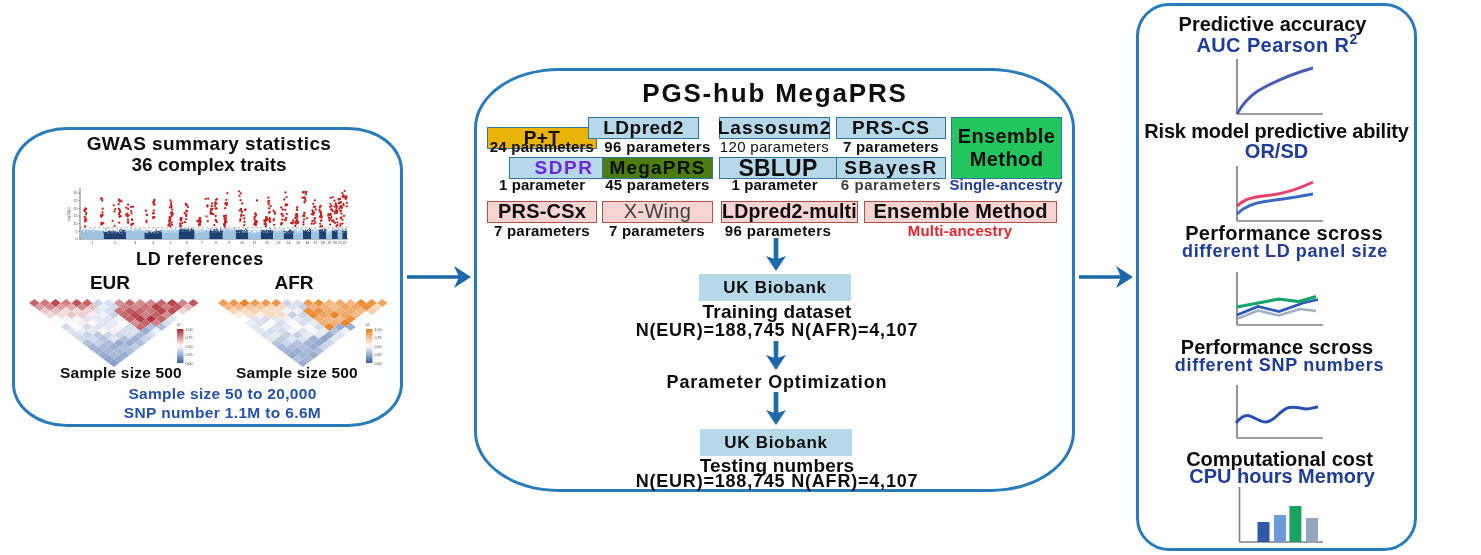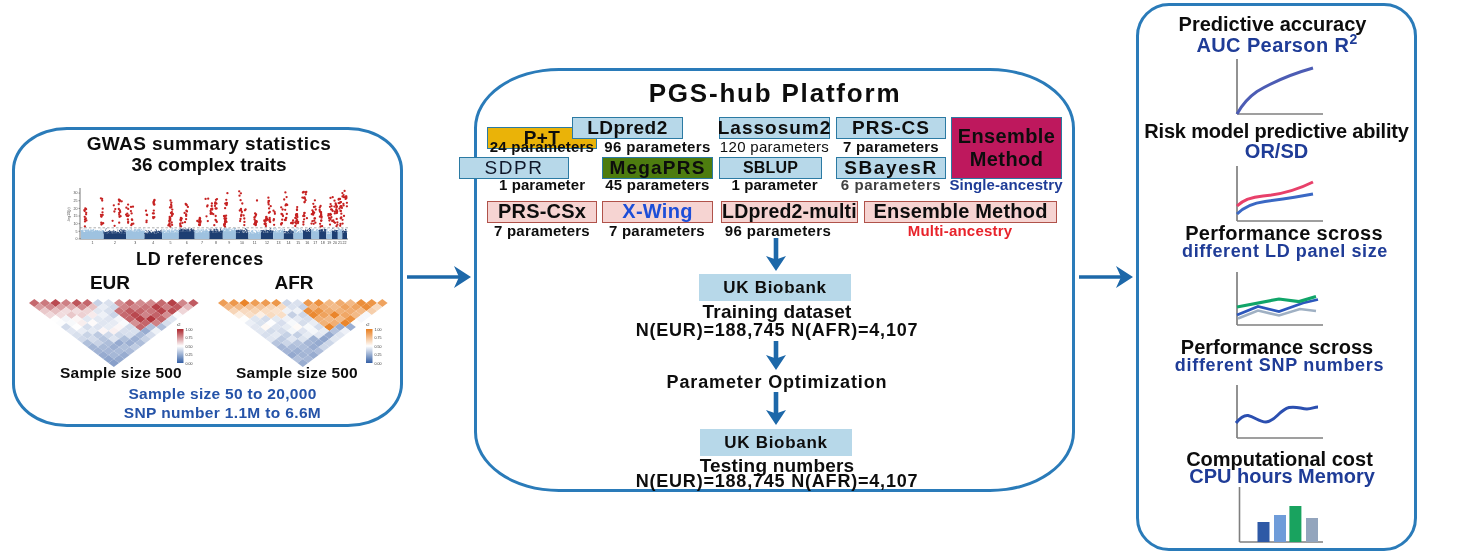--- a/index.html
+++ b/index.html
@@ -2039,41 +2039,41 @@
       <text x="156.5" y="31.5" font-size="3.6" fill="#333">1.00</text>
       <text x="156.5" y="40.0" font-size="3.6" fill="#333">0.75</text>
       <text x="156.5" y="48.5" font-size="3.6" fill="#333">0.50</text>
       <text x="156.5" y="57.0" font-size="3.6" fill="#333">0.25</text>
       <text x="156.5" y="65.5" font-size="3.6" fill="#333">0.00</text>
     </svg></div>
 <div style="position:absolute;left:-129.0px;top:364px;width:500px;text-align:center;white-space:nowrap;font-weight:bold;font-size:15.5px;letter-spacing:0.2px;color:#0d0d0d">Sample size 500</div>
 <div style="position:absolute;left:47.0px;top:364px;width:500px;text-align:center;white-space:nowrap;font-weight:bold;font-size:15.5px;letter-spacing:0.2px;color:#0d0d0d">Sample size 500</div>
 <div style="position:absolute;left:-27.5px;top:385px;width:500px;text-align:center;white-space:nowrap;font-weight:bold;font-size:15.5px;letter-spacing:0.3px;color:#2553a8">Sample size 50 to 20,000</div>
 <div style="position:absolute;left:-27.5px;top:404px;width:500px;text-align:center;white-space:nowrap;font-weight:bold;font-size:15.5px;letter-spacing:0.35px;color:#2553a8">SNP number 1.1M to 6.6M</div>
-<div style="position:absolute;left:525.0px;top:78px;width:500px;text-align:center;white-space:nowrap;font-weight:bold;font-size:26px;letter-spacing:1.8px;color:#0d0d0d">PGS-hub Platform</div>
+<div style="position:absolute;left:525.0px;top:78px;width:500px;text-align:center;white-space:nowrap;font-weight:bold;font-size:26px;letter-spacing:1.8px;color:#0d0d0d">PGS-hub MegaPRS</div>
 <div style="position:absolute;left:487px;top:127px;width:110px;height:22px;background:#eab308;border:1.4px solid #2b7aa3;box-sizing:border-box;display:flex;align-items:center;justify-content:center;white-space:nowrap;font-weight:bold;font-size:19px;letter-spacing:0.3px;color:#0d0d0d;line-height:20px;text-align:center">P+T</div>
 <div style="position:absolute;left:292.0px;top:137.5px;width:500px;text-align:center;white-space:nowrap;font-weight:bold;font-size:15px;letter-spacing:0.2px;color:#0d0d0d">24 parameters</div>
-<div style="position:absolute;left:459px;top:157px;width:110px;height:22px;background:#b7d8e9;border:1.4px solid #2b7aa3;box-sizing:border-box;display:flex;align-items:center;justify-content:center;white-space:nowrap;font-weight:normal;font-size:19px;letter-spacing:1.6px;color:#0f172a;line-height:20px;text-align:center">SDPR</div>
+<div style="position:absolute;left:509px;top:157px;width:110px;height:22px;background:#b7d8e9;border:1.4px solid #2b7aa3;box-sizing:border-box;display:flex;align-items:center;justify-content:center;white-space:nowrap;font-weight:bold;font-size:19px;letter-spacing:1.6px;color:#6d28d9;line-height:20px;text-align:center">SDPR</div>
 <div style="position:absolute;left:292.0px;top:176.2px;width:500px;text-align:center;white-space:nowrap;font-weight:bold;font-size:15px;letter-spacing:0.1px;color:#0d0d0d">1 parameter</div>
-<div style="position:absolute;left:572px;top:117px;width:111px;height:22px;background:#b7d8e9;border:1.4px solid #2b7aa3;box-sizing:border-box;display:flex;align-items:center;justify-content:center;white-space:nowrap;font-weight:bold;font-size:19px;letter-spacing:0.5px;color:#0d0d0d;line-height:20px;text-align:center">LDpred2</div>
+<div style="position:absolute;left:588px;top:117px;width:111px;height:22px;background:#b7d8e9;border:1.4px solid #2b7aa3;box-sizing:border-box;display:flex;align-items:center;justify-content:center;white-space:nowrap;font-weight:bold;font-size:19px;letter-spacing:0.5px;color:#0d0d0d;line-height:20px;text-align:center">LDpred2</div>
 <div style="position:absolute;left:407.5px;top:137.5px;width:500px;text-align:center;white-space:nowrap;font-weight:bold;font-size:15px;letter-spacing:0.35px;color:#0d0d0d">96 parameters</div>
 <div style="position:absolute;left:602px;top:157px;width:111px;height:22px;background:#4d7c0f;border:1.4px solid #2b7aa3;box-sizing:border-box;display:flex;align-items:center;justify-content:center;white-space:nowrap;font-weight:bold;font-size:19px;letter-spacing:1.2px;color:#0d0d0d;line-height:20px;text-align:center">MegaPRS</div>
 <div style="position:absolute;left:407.5px;top:176.2px;width:500px;text-align:center;white-space:nowrap;font-weight:bold;font-size:15px;letter-spacing:0.2px;color:#0d0d0d">45 parameters</div>
 <div style="position:absolute;left:719px;top:117px;width:111px;height:22px;background:#b7d8e9;border:1.4px solid #2b7aa3;box-sizing:border-box;display:flex;align-items:center;justify-content:center;white-space:nowrap;font-weight:bold;font-size:19px;letter-spacing:1.0px;color:#0d0d0d;line-height:20px;text-align:center">Lassosum2</div>
 <div style="position:absolute;left:524.5px;top:137.5px;width:500px;text-align:center;white-space:nowrap;font-weight:normal;font-size:15px;letter-spacing:0.3px;color:#0d0d0d">120 parameters</div>
-<div style="position:absolute;left:719px;top:157px;width:103px;height:22px;background:#b7d8e9;border:1.4px solid #2b7aa3;box-sizing:border-box;display:flex;align-items:center;justify-content:center;white-space:nowrap;font-weight:bold;font-size:16px;letter-spacing:0.2px;color:#0d0d0d;line-height:20px;text-align:center">SBLUP</div>
+<div style="position:absolute;left:719px;top:157px;width:118px;height:22px;background:#b7d8e9;border:1.4px solid #2b7aa3;box-sizing:border-box;display:flex;align-items:center;justify-content:center;white-space:nowrap;font-weight:bold;font-size:23px;letter-spacing:0.2px;color:#0d0d0d;line-height:20px;text-align:center">SBLUP</div>
 <div style="position:absolute;left:524.5px;top:176.2px;width:500px;text-align:center;white-space:nowrap;font-weight:bold;font-size:15px;letter-spacing:0.1px;color:#0d0d0d">1 parameter</div>
 <div style="position:absolute;left:836px;top:117px;width:110px;height:22px;background:#b7d8e9;border:1.4px solid #2b7aa3;box-sizing:border-box;display:flex;align-items:center;justify-content:center;white-space:nowrap;font-weight:bold;font-size:19px;letter-spacing:1.0px;color:#0d0d0d;line-height:20px;text-align:left">PRS-CS</div>
 <div style="position:absolute;left:641.0px;top:137.5px;width:500px;text-align:center;white-space:nowrap;font-weight:bold;font-size:15px;letter-spacing:0.2px;color:#0d0d0d">7 parameters</div>
 <div style="position:absolute;left:836px;top:157px;width:110px;height:22px;background:#b7d8e9;border:1.4px solid #2b7aa3;box-sizing:border-box;display:flex;align-items:center;justify-content:center;white-space:nowrap;font-weight:bold;font-size:19px;letter-spacing:1.6px;color:#0d0d0d;line-height:20px;text-align:center">SBayesR</div>
 <div style="position:absolute;left:641.0px;top:176.2px;width:500px;text-align:center;white-space:nowrap;font-weight:bold;font-size:15px;letter-spacing:0.6px;color:#404040">6 parameters</div>
-<div style="position:absolute;left:951px;top:117px;width:111px;height:62px;background:#be185d;border:1.4px solid #2b7aa3;box-sizing:border-box;display:flex;align-items:center;justify-content:center;white-space:nowrap;font-weight:bold;font-size:20px;letter-spacing:0.4px;color:#0d0d0d;line-height:23px;text-align:center">Ensemble<br>Method</div>
+<div style="position:absolute;left:951px;top:117px;width:111px;height:62px;background:#22c55e;border:1.4px solid #2b7aa3;box-sizing:border-box;display:flex;align-items:center;justify-content:center;white-space:nowrap;font-weight:bold;font-size:20px;letter-spacing:0.4px;color:#0d0d0d;line-height:23px;text-align:center">Ensemble<br>Method</div>
 <div style="position:absolute;left:756.0px;top:176.2px;width:500px;text-align:center;white-space:nowrap;font-weight:bold;font-size:15px;letter-spacing:0.1px;color:#1f3c97">Single-ancestry</div>
 <div style="position:absolute;left:487px;top:201px;width:110px;height:21.5px;background:#f6d4d2;border:1.4px solid #b0524a;box-sizing:border-box;display:flex;align-items:center;justify-content:center;white-space:nowrap;font-weight:bold;font-size:20px;letter-spacing:0.2px;color:#0d0d0d;line-height:19.5px;text-align:center">PRS-CSx</div>
-<div style="position:absolute;left:602px;top:201px;width:111px;height:21.5px;background:#f6d4d2;border:1.4px solid #b0524a;box-sizing:border-box;display:flex;align-items:center;justify-content:center;white-space:nowrap;font-weight:bold;font-size:20px;letter-spacing:0.3px;color:#1d4ed8;line-height:19.5px;text-align:center">X-Wing</div>
+<div style="position:absolute;left:602px;top:201px;width:111px;height:21.5px;background:#f6d4d2;border:1.4px solid #b0524a;box-sizing:border-box;display:flex;align-items:center;justify-content:center;white-space:nowrap;font-weight:normal;font-size:20px;letter-spacing:0.3px;color:#404040;line-height:19.5px;text-align:center">X-Wing</div>
 <div style="position:absolute;left:721px;top:201px;width:137px;height:21.5px;background:#f6d4d2;border:1.4px solid #b0524a;box-sizing:border-box;display:flex;align-items:center;justify-content:center;white-space:nowrap;font-weight:bold;font-size:19.5px;letter-spacing:0.2px;color:#0d0d0d;line-height:19.5px;text-align:center">LDpred2-multi</div>
 <div style="position:absolute;left:864px;top:201px;width:193px;height:21.5px;background:#f6d4d2;border:1.4px solid #b0524a;box-sizing:border-box;display:flex;align-items:center;justify-content:center;white-space:nowrap;font-weight:bold;font-size:20px;letter-spacing:0.2px;color:#0d0d0d;line-height:19.5px;text-align:center">Ensemble Method</div>
 <div style="position:absolute;left:292.0px;top:222px;width:500px;text-align:center;white-space:nowrap;font-weight:bold;font-size:15px;letter-spacing:0.2px;color:#0d0d0d">7 parameters</div>
 <div style="position:absolute;left:407.0px;top:222px;width:500px;text-align:center;white-space:nowrap;font-weight:bold;font-size:15px;letter-spacing:0.2px;color:#0d0d0d">7 parameters</div>
 <div style="position:absolute;left:528.0px;top:222px;width:500px;text-align:center;white-space:nowrap;font-weight:bold;font-size:15px;letter-spacing:0.35px;color:#0d0d0d">96 parameters</div>
 <div style="position:absolute;left:710.0px;top:222px;width:500px;text-align:center;white-space:nowrap;font-weight:bold;font-size:15px;letter-spacing:0.2px;color:#e8232b">Multi-ancestry</div>
 <svg style="position:absolute;left:764.5px;top:238px" width="22" height="35" viewBox="0 0 22 35">
     <line x1="11" y1="0" x2="11" y2="23" stroke="#1d68a9" stroke-width="4.6"></line>
     <path d="M11,33 L1,18 L11,21.5 L21,18 Z" fill="#1d68a9"></path>
   </svg>

